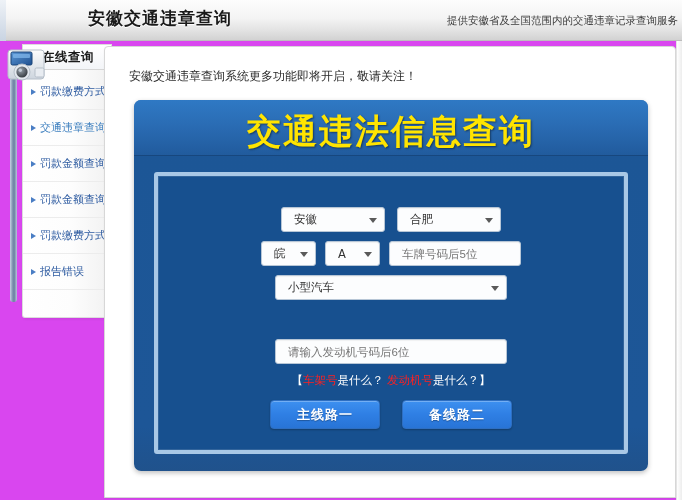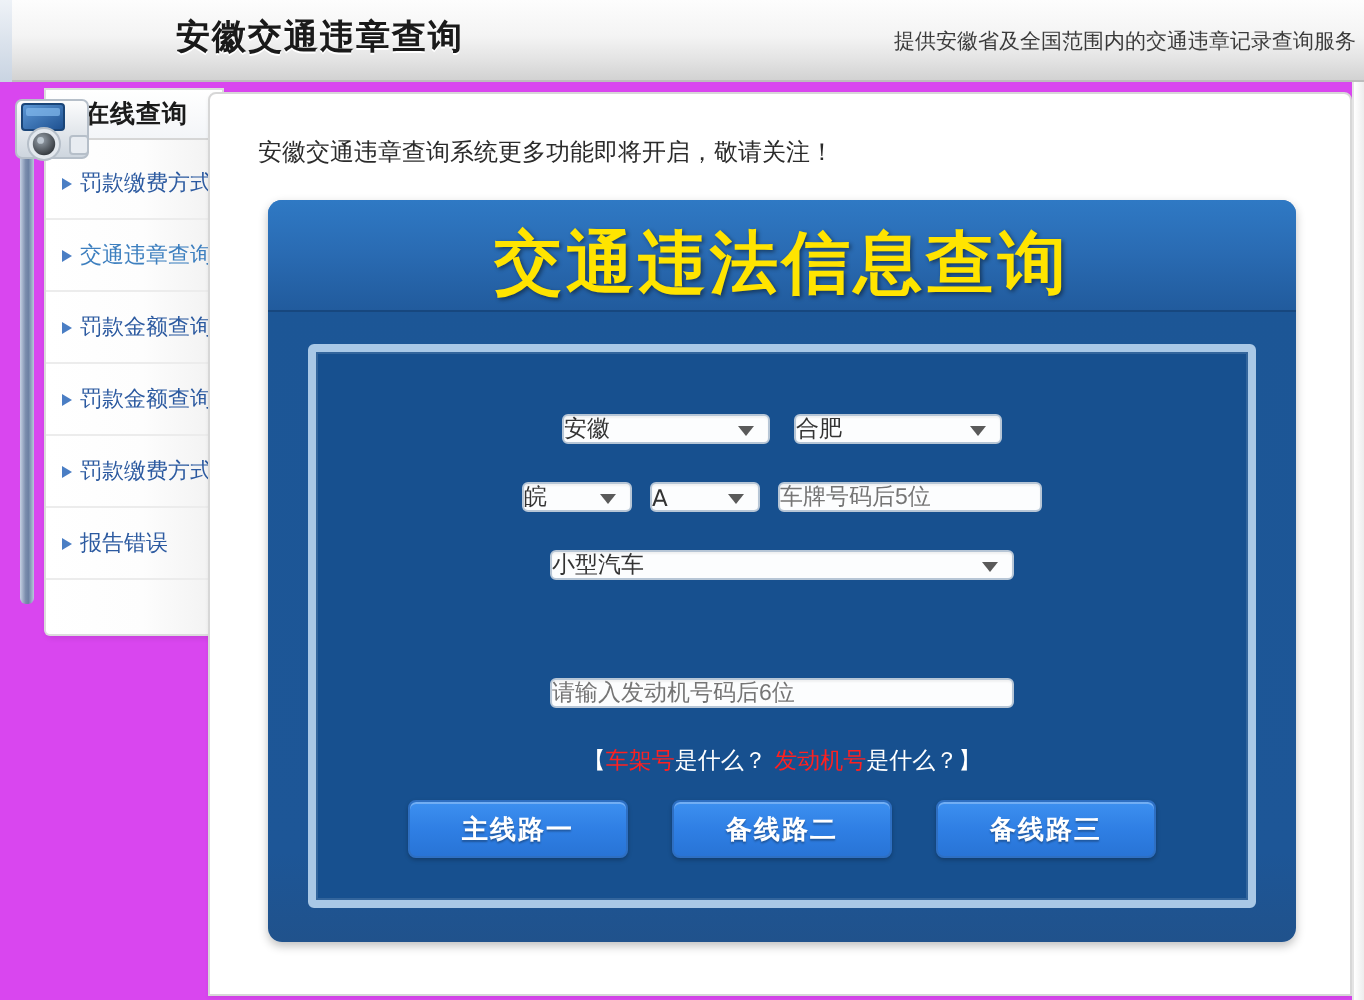--- a/index.html
+++ b/index.html
@@ -129,27 +129,27 @@
   .form-area { position: absolute; left: 0; top: 0; width: 100%; }
   .row { position: absolute; left: 0; width: 100%; display: flex; justify-content: center; }
   .row-1 { top: 31px; }
   .row-2 { top: 65px; }
   .row-3 { top: 99px; }
   .row-4 { top: 163px; }
   .row-links { top: 197px; }
   .row-buttons { top: 220px; }
 
   .ctl {
-    height: 15px;
+    height: 25px;
     background: #fcfdfe;
     border: 1px solid #b7c6d6;
     border-radius: 3px;
     font-size: 11.5px; color: #333;
     display: flex; align-items: center;
-    padding: 0 0;
+    padding: 0 12px;
     position: relative;
     box-shadow: inset 0 1px 1px rgba(0,0,0,.05);
   }
   .ctl.sel::after {
     content: "";
     position: absolute; right: 7px; top: 50%;
     margin-top: -2px;
     width: 0; height: 0;
     border-left: 4px solid transparent;
     border-right: 4px solid transparent;
@@ -295,21 +295,20 @@
           </div>
 
           <div class="row row-links">
             <div class="links"><span class="bk">【</span><span class="rl">车架号</span><span class="bk">是什么？</span><span class="bk"> </span><span class="rl">发动机号</span><span class="bk">是什么？</span><span class="bk">】</span></div>
           </div>
 
           <div class="row row-buttons">
             <div class="btns">
               <div class="btn">主线路一</div>
               <div class="btn">备线路二</div>
-              <div class="btn">备线路三</div>
             </div>
           </div>
 
         </div>
       </div>
     </div>
   </div>
 
   <div class="right-strip"></div>
 </div>

